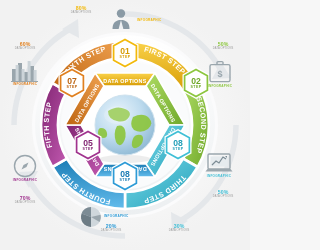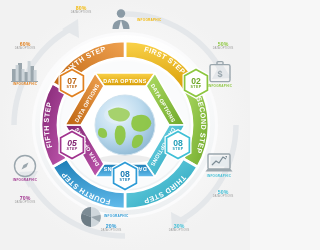--- a/index.html
+++ b/index.html
@@ -48,21 +48,21 @@
   .hexSvg { position:absolute; inset:0; }
   .hexTxt { position:absolute; inset:0; display:flex; flex-direction:column;
             align-items:center; justify-content:center; line-height:1; }
   .hexNum { font-size:8.6px; font-weight:bold; }
   .hexStep { font-size:3.6px; font-weight:bold; letter-spacing:.4px; margin-top:.8px; }
 
   .h1 { left:110px; top:36px; }
   .h2 { left:181px; top:66px; }
   .h3 { left:163px; top:128px;}
   .h4 { left:110px; top:159px;}
-  .h5 { left:57px;  top:128px;font-style:italic;}
+  .h5 { left:73px;  top:128px;}
   .h6 { left:57px;  top:66px; }
 </style>
 </head>
 <body>
 
 <div id="stage">
 
   <svg style="position:absolute;left:0;top:0;" width="250" height="250">
     <defs>
       <radialGradient id="bgGlow" cx="50%" cy="50%" r="50%">
@@ -196,20 +196,30 @@
         <path d="M108,92 q10,-5 16,1 q5,6 -1,11 q-7,5 -14,1 q-5,-4 -1,-13 Z"></path>
         <path d="M112,110 q7,-1 6,5 q-1,6 -7,8 q-5,1 -4,-6 q1,-6 5,-7 Z"></path>
         <path d="M76,103 q5,0 6,5 q1,5 -4,5 q-5,-1 -5,-5 q0,-5 3,-5 Z"></path>
       </g>
       <ellipse cx="92" cy="90" rx="13" ry="9" fill="#ffffff" opacity=".18"></ellipse>
       <circle cx="100" cy="100" r="30" fill="none" stroke="#cfe2ee" stroke-width="1"></circle>
     </g>
     <ellipse cx="100" cy="134" rx="26" ry="4" fill="#000" opacity=".07"></ellipse>
   </svg>
 
+  <div class="hex h1">
+    <svg class="hexSvg" viewBox="0 0 30 34">
+      <polygon points="15,1 28.5,8.5 28.5,25.5 15,33 1.5,25.5 1.5,8.5" fill="#ffffff"></polygon>
+      <polygon points="15,3.4 26.4,9.8 26.4,24.2 15,30.6 3.6,24.2 3.6,9.8" fill="none" stroke="#f2b90c" stroke-width="1.7"></polygon>
+    </svg>
+    <div class="hexTxt">
+      <span class="hexNum" style="color:#d79c05">01</span>
+      <span class="hexStep" style="color:#d79c05">STEP</span>
+    </div>
+  </div>
 
   <div class="hex h2">
     <svg class="hexSvg" viewBox="0 0 30 34">
       <polygon points="15,1 28.5,8.5 28.5,25.5 15,33 1.5,25.5 1.5,8.5" fill="#ffffff"></polygon>
       <polygon points="15,3.4 26.4,9.8 26.4,24.2 15,30.6 3.6,24.2 3.6,9.8" fill="none" stroke="#8cc63e" stroke-width="1.7"></polygon>
     </svg>
     <div class="hexTxt">
       <span class="hexNum" style="color:#6fa82a">02</span>
       <span class="hexStep" style="color:#6fa82a">STEP</span>
     </div>

